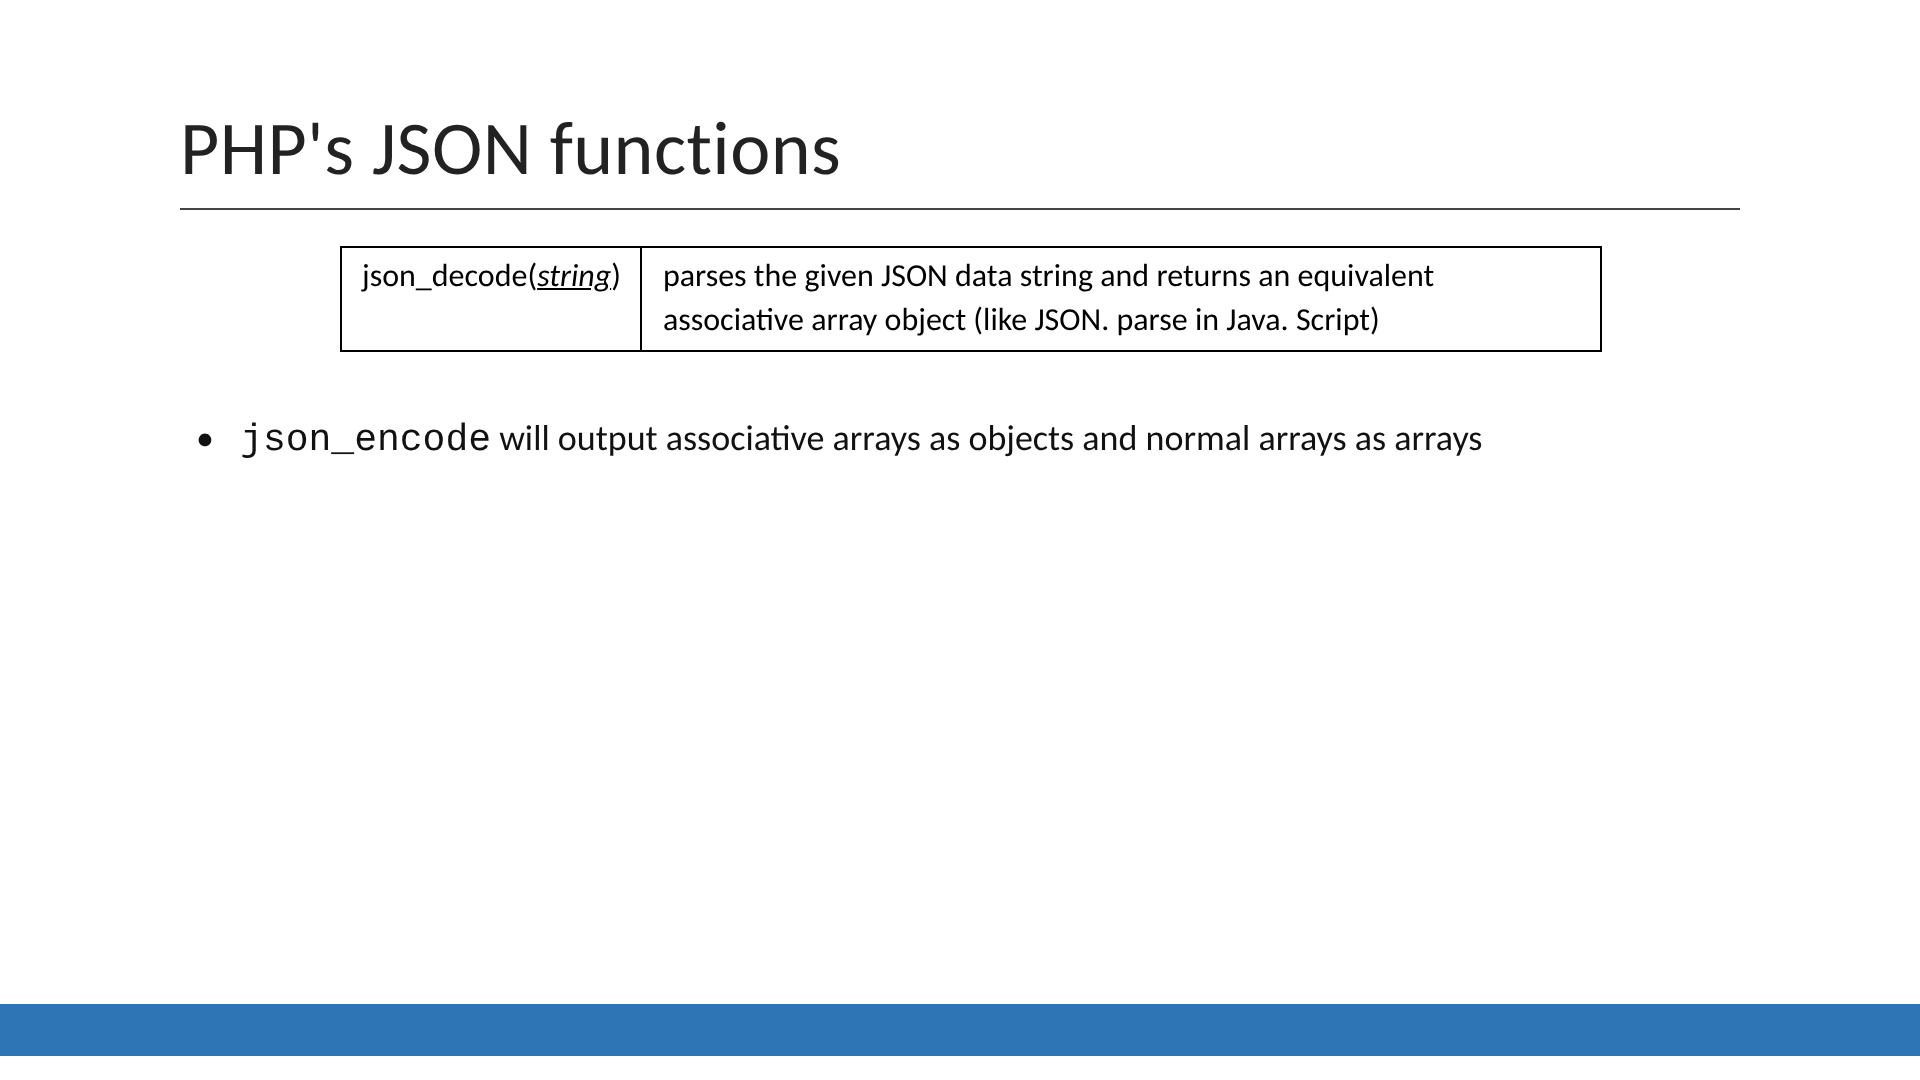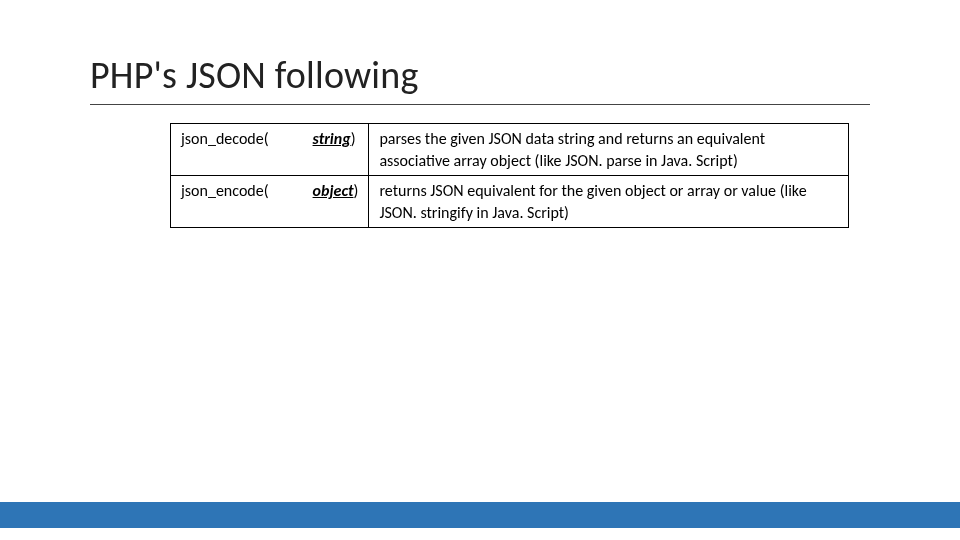--- a/index.html
+++ b/index.html
@@ -37,21 +37,21 @@
     border: 1.5px solid #000;
     padding: 4px 10px;
     vertical-align: top;
     font-size: 16px;
     line-height: 1.35;
   }
   table.funcs td.fn {
     white-space: nowrap;
   }
   table.funcs td.fn .u { }
-  table.funcs td.fn .arg { font-style: italic; font-weight: 700; text-decoration: underline; margin-left: 44px; }
+  table.funcs td.fn .arg { font-style: italic; font-weight: 400; text-decoration: underline; }
   table.funcs td.desc { max-width: 480px; }
   .bullet {
     font-size: 18px;
     color: #111;
     padding-left: 8px;
   }
   .bullet .dot {
     display: inline-block;
     width: 18px;
     vertical-align: top;
@@ -67,36 +67,34 @@
     width: 100%;
     height: 26px;
     background: #2e75b6;
   }
 </style>
 </head>
 <body>
 
 <div class="slide">
 
-  <h1 class="title">PHP's JSON following</h1>
+  <h1 class="title">PHP's JSON functions</h1>
 
 
   <table class="funcs">
     <tbody>
         <tr>
       <td class="fn">
         <span class="u">json_decode(</span><span class="arg">string</span><span class="u">)</span>
       </td>
       <td class="desc">parses the given JSON data string and returns an equivalent associative array object (like JSON. parse in Java. Script)</td>
     </tr>
-    <tr>
-      <td class="fn">
-        <span class="u">json_encode(</span><span class="arg">object</span><span class="u">)</span>
-      </td>
-      <td class="desc">returns JSON equivalent for the given object or array or value (like JSON. stringify in Java. Script)</td>
-    </tr>
   </tbody>
     </table>
 
+  <p class="bullet">
+    <span class="dot">•</span>
+    <span class="code">json_encode</span><span> will output associative arrays as objects and normal arrays as arrays</span>
+  </p>
 
 </div>
 
 <div class="footer-bar"></div>
 
 </body></html>

